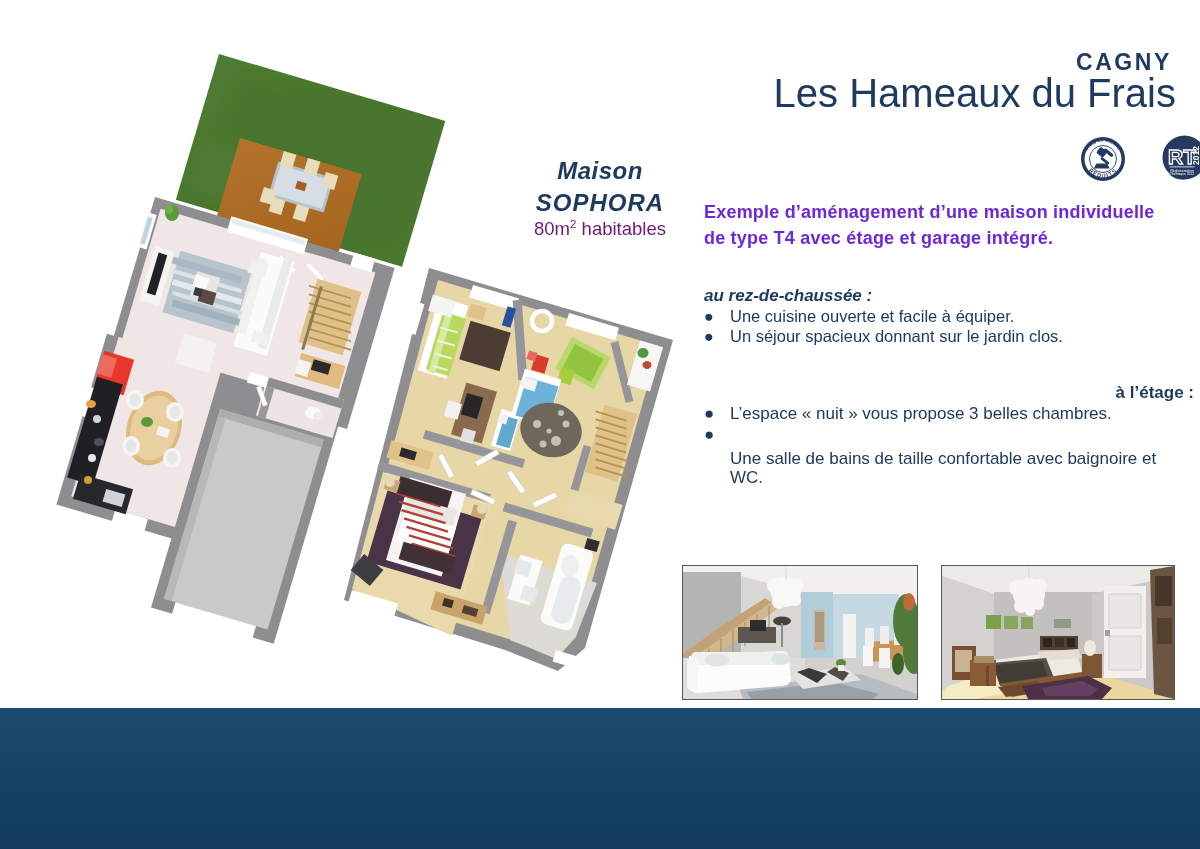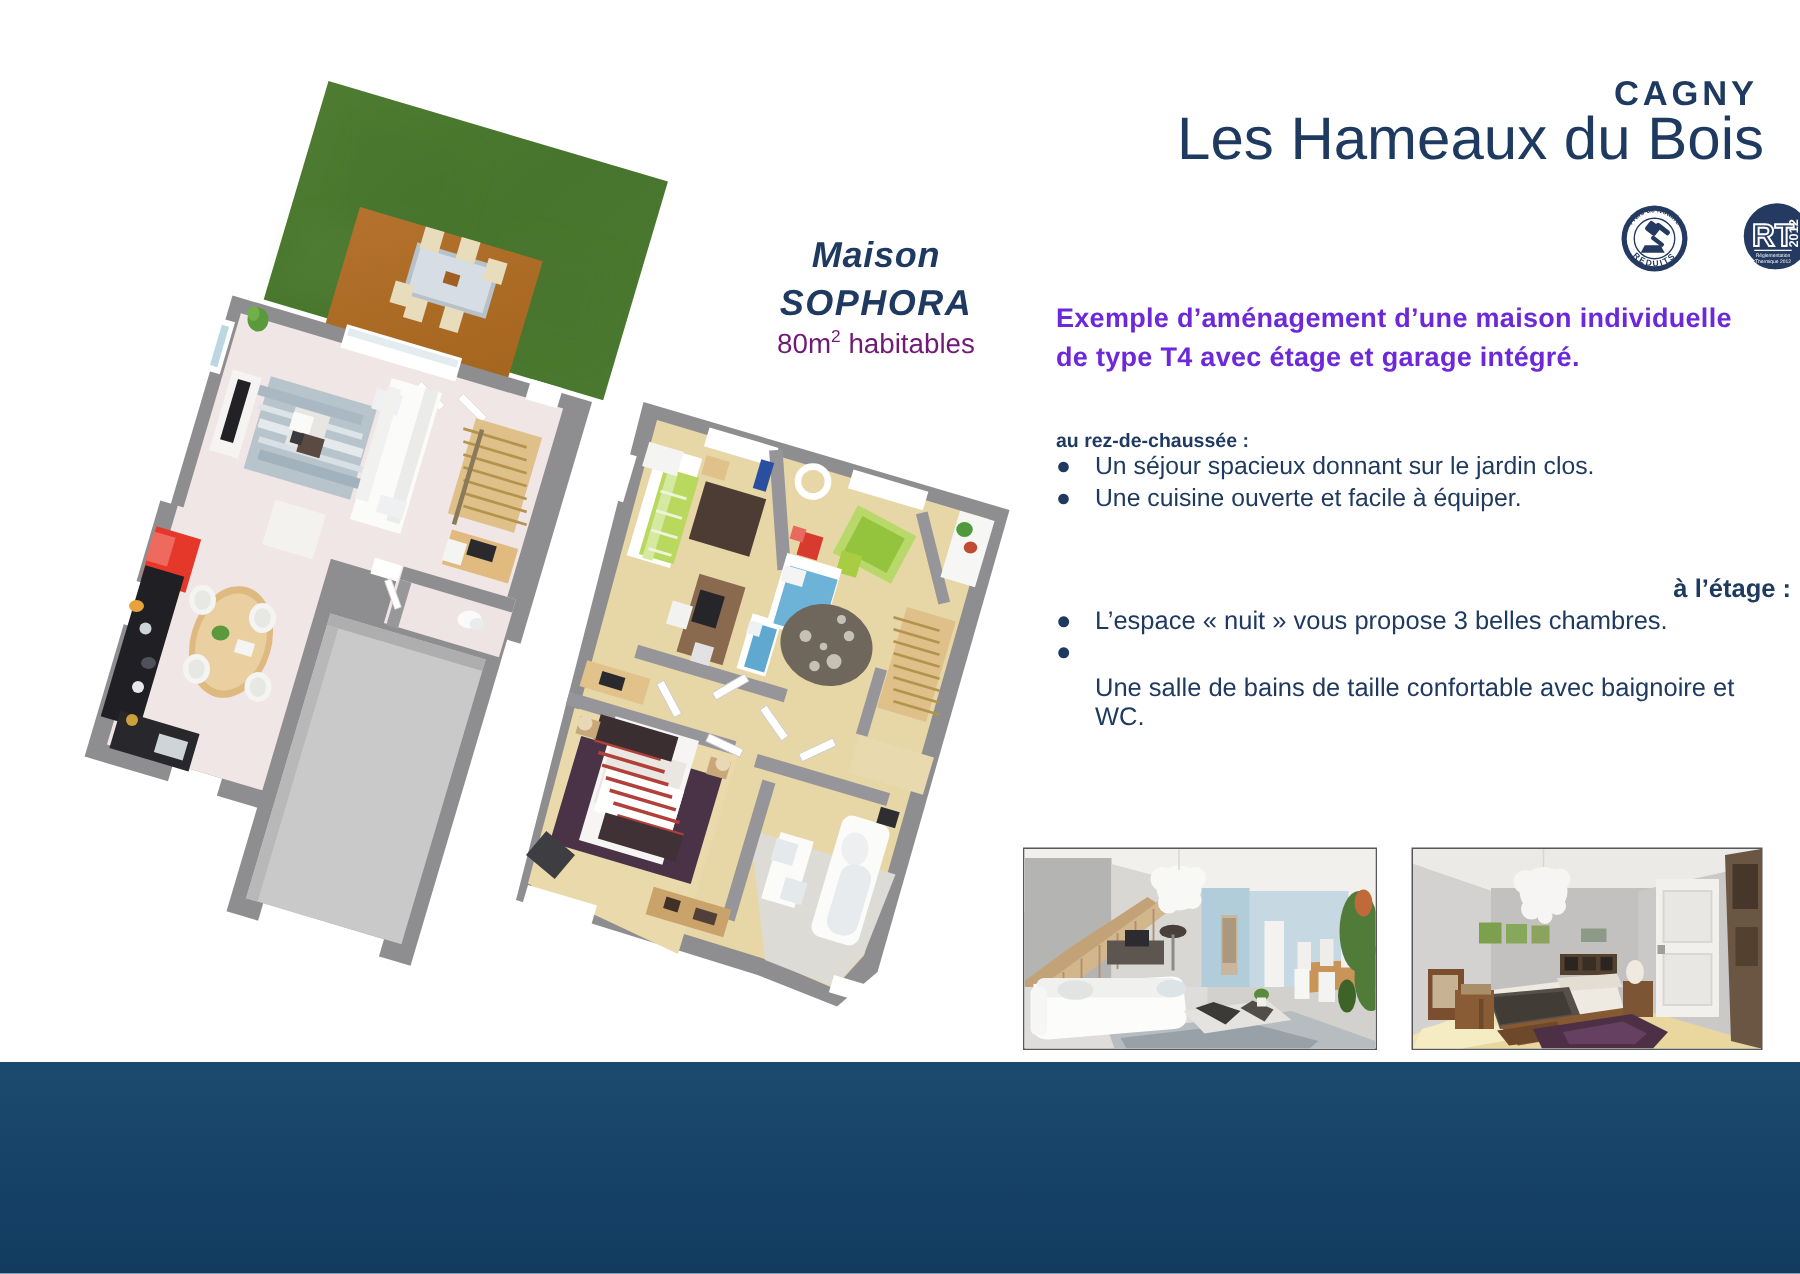--- a/index.html
+++ b/index.html
@@ -305,28 +305,28 @@
 <rect x="521.5" y="586.5" width="15.0" height="15.0" fill="#e4e9ec" transform="rotate(16.5 529.0 594.0)"></rect>
 
 <rect x="550.5" y="545.0" width="33.0" height="84.0" fill="#fbfbfa" rx="7.0" transform="rotate(16.5 567.0 587.0)"></rect>
 <ellipse cx="570.0" cy="566.0" rx="9.0" ry="11.0" fill="#edeff1"></ellipse>
 <rect x="555.5" y="576.0" width="21.0" height="48.0" fill="#e7ebee" rx="9.0" transform="rotate(16.5 566.0 600.0)"></rect>
 
 <rect x="585.5" y="539.5" width="13.0" height="11.0" fill="#2e2e32" transform="rotate(16.5 592.0 545.0)"></rect>
 </g>
 </svg>
 
-<div class="abs" style="left:444px;top:157px;width:280px;text-align:center;color:#1f3a60;">
+<div class="abs" style="left:460px;top:157px;width:280px;text-align:center;color:#1f3a60;">
 <div style="font-size:24px;font-weight:bold;font-style:italic;letter-spacing:0.5px;">Maison</div>
 <div style="font-size:24px;font-weight:bold;font-style:italic;letter-spacing:1px;margin-top:4px;">SOPHORA</div>
 <div style="font-size:18.5px;margin-top:1px;color:#701a75;">80m<sup style="font-size:11.5px">2</sup> habitables</div>
 </div>
 
 <div class="abs" style="left:700px;top:49px;width:472px;text-align:right;color:#1f3a60;font-size:23px;font-weight:bold;letter-spacing:2.6px;">CAGNY</div>
-<div class="abs" style="left:700px;top:71px;width:476px;text-align:right;color:#1f3a60;font-size:40px;">Les Hameaux du Bois</div>
+<div class="abs" style="left:700px;top:71px;width:476px;text-align:right;color:#1f3a60;font-size:40px;">Les Hameaux du Frais</div>
 
 <div class="abs" style="left:1080px;top:136px;">
 <svg width="46" height="46" viewBox="0 0 46 46">
 
 <circle cx="23" cy="23" r="22" fill="#243a60"></circle>
 <circle cx="23" cy="23" r="18.5" fill="#ffffff"></circle>
 <circle cx="23" cy="23" r="13.5" fill="none" stroke="#243a60" stroke-width="0.9"></circle>
 <defs>
 <path id="arcT" d="M 5.5,23 A 17.5,17.5 0 0 1 40.5,23"></path>
 <path id="arcB" d="M 4.5,23 A 18.5,18.5 0 0 0 41.5,23"></path>
@@ -355,24 +355,24 @@
 <rect x="8.5" y="31.5" width="25" height="0.8" fill="#ffffff"></rect>
 <text x="21" y="36.5" font-family="Liberation Sans, sans-serif" font-size="3.3" fill="#ffffff" text-anchor="middle">Réglementation</text>
 <text x="21" y="40.2" font-family="Liberation Sans, sans-serif" font-size="3.3" fill="#ffffff" text-anchor="middle">Thermique 2012</text>
 </svg></div>
 
 <div class="abs" style="left:704px;top:199px;width:480px;color:#6d28d9;font-size:18px;font-weight:bold;line-height:26px;letter-spacing:0.2px;">
 Exemple d’aménagement d’une maison individuelle<br>de type T4 avec étage et garage intégré.
 </div>
 
 <div class="abs" style="left:704px;top:286px;width:480px;color:#1f3a60;">
-<div style="font-size:13px;font-weight:bold;">au rez-de-chaussée :</div>
+<div style="font-size:17px;font-weight:bold;font-style:italic;">au rez-de-chaussée :</div>
 <ul style="list-style:none;margin-top:1px;font-size:16.5px;line-height:19.5px;">
+<li style="margin-top:1px;"><span style="display:inline-block;width:26px;">●︎</span>Une cuisine ouverte et facile à équiper.</li>
 <li><span style="display:inline-block;width:26px;">●︎</span>Un séjour spacieux donnant sur le jardin clos.</li>
-<li style="margin-top:1px;"><span style="display:inline-block;width:26px;">●︎</span>Une cuisine ouverte et facile à équiper.</li>
 </ul>
 </div>
 
 <div class="abs" style="left:704px;top:383px;width:490px;color:#1f3a60;">
 <div style="font-size:17px;font-weight:bold;text-align:right;">à l’étage :</div>
 <ul style="list-style:none;margin-top:1px;font-size:17px;line-height:19.5px;">
 <li><span style="display:inline-block;width:26px;">●︎</span>L’espace «&nbsp;nuit&nbsp;» vous propose 3 belles chambres.</li>
 <li style="margin-top:1px;display:flex;">
         <span style="display:inline-block;width:26px;flex:none;">●︎</span>
         <span style="width:442px;margin-top:24px;">Une salle de bains de taille confortable avec baignoire et WC.</span>

